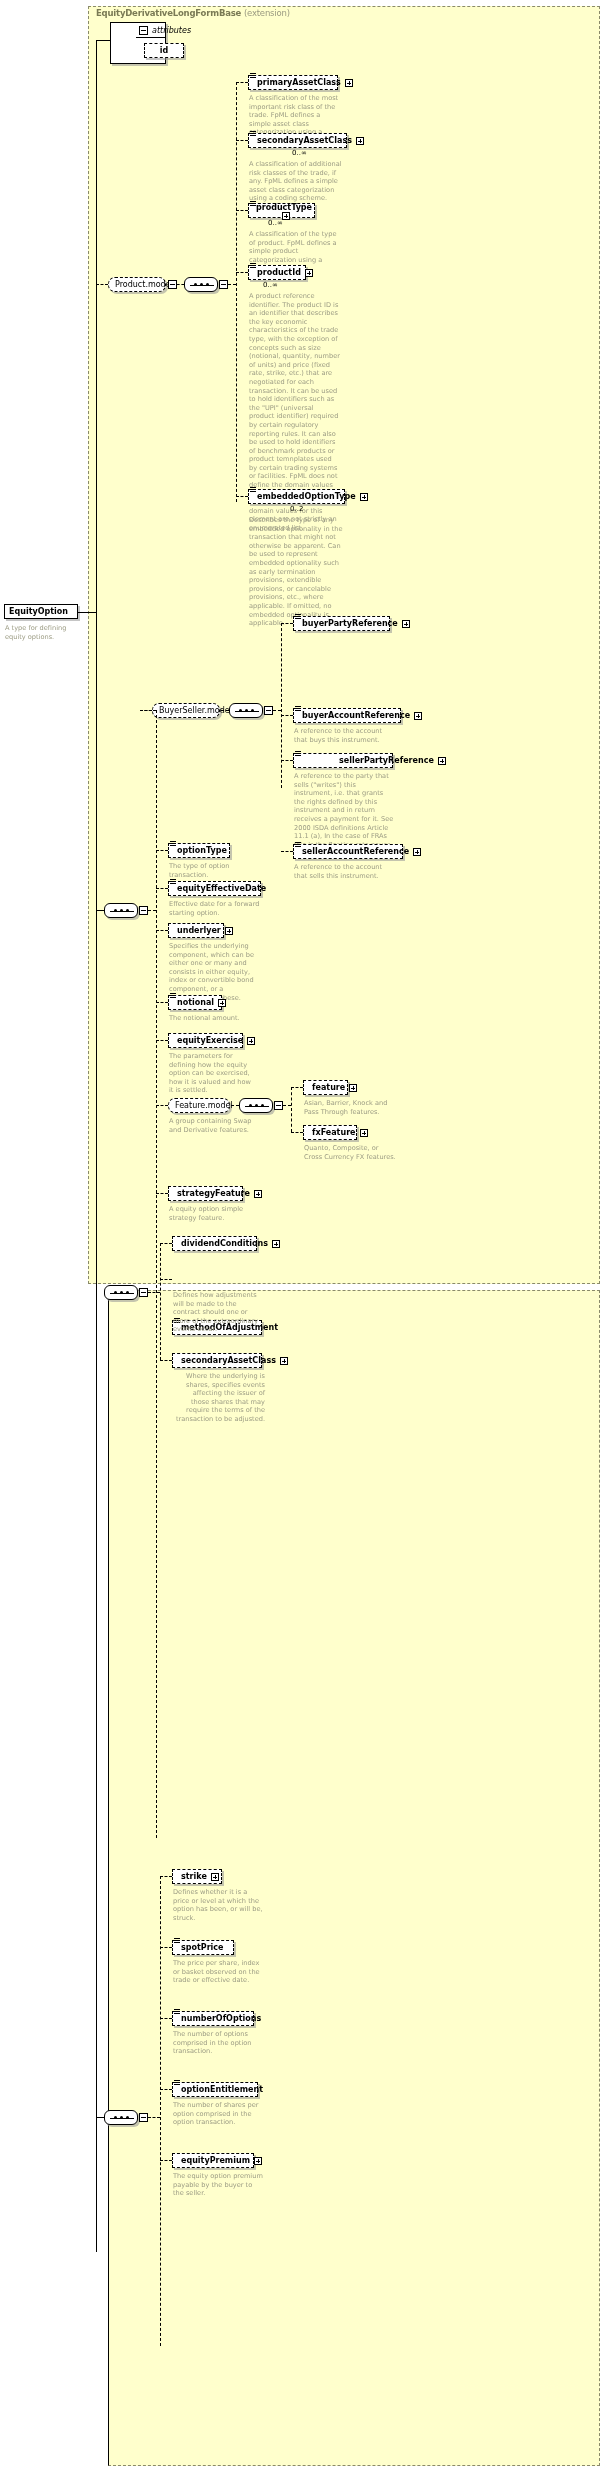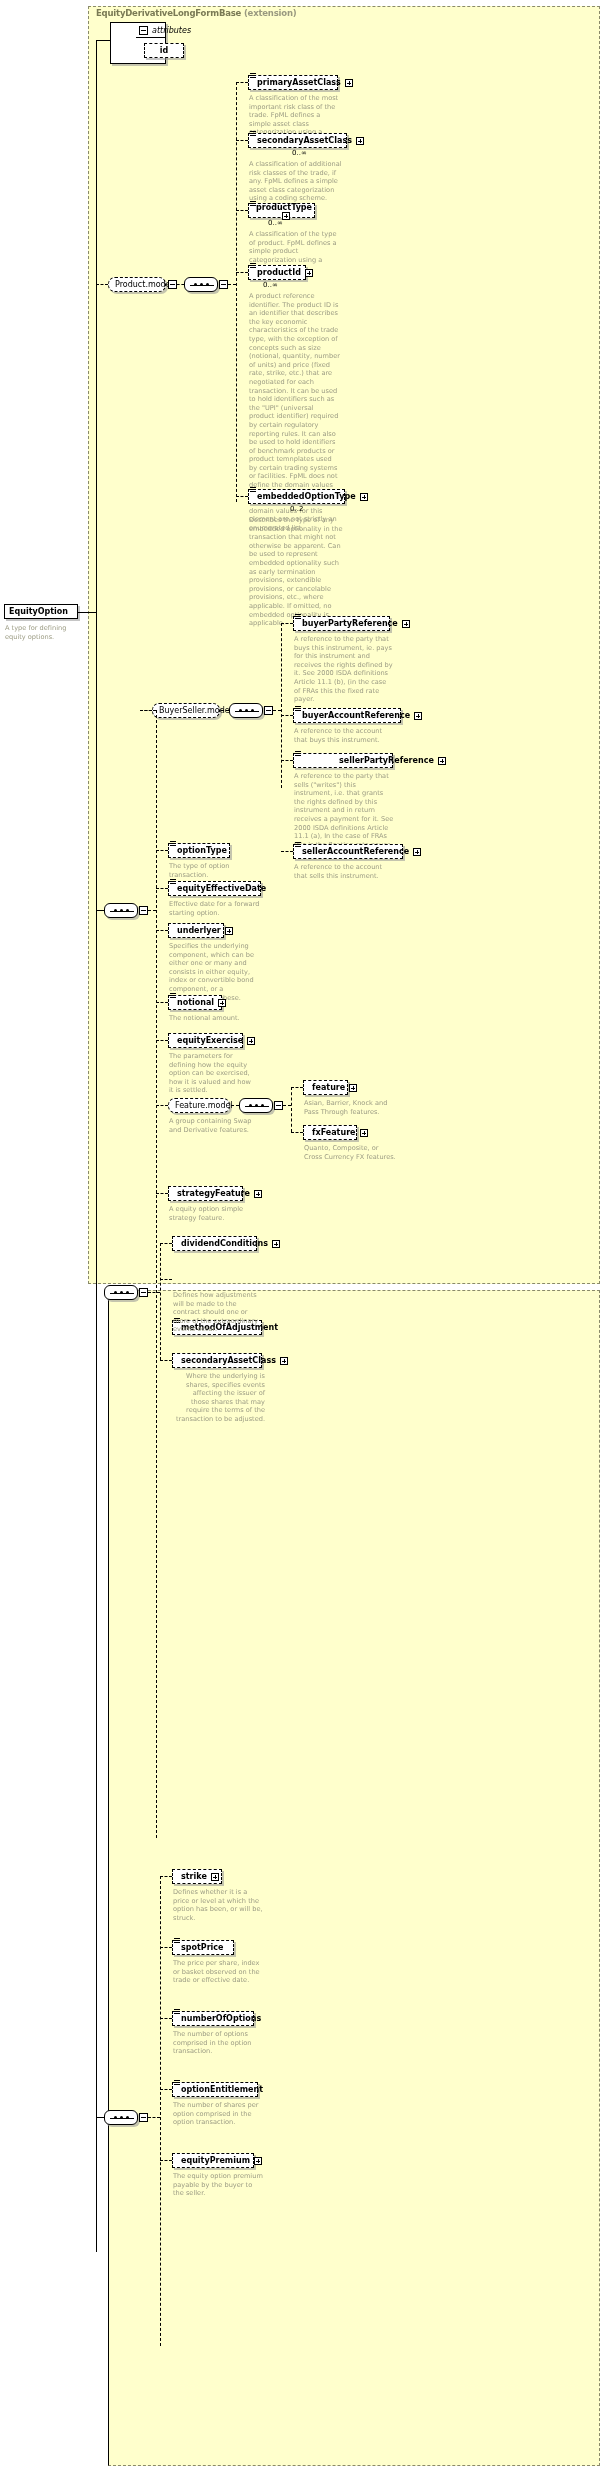--- a/index.html
+++ b/index.html
@@ -30,21 +30,21 @@
     position: absolute;
     left: 96px;
     top: 8px;
     font-size: 8.5px;
     font-weight: bold;
     color: #7a7a55;
     letter-spacing: -.2px;
     white-space: nowrap;
   }
   .ext-title .ext-kind {
-    font-weight: bold;
+    font-weight: normal;
     color: #9a9a80;
     text-align: center;
   }
 
   
   .ext-box2 {
     position: absolute;
     left: 108px;
     top: 1290px;
     width: 492px;
@@ -358,21 +358,20 @@
   <div class="node" style="left:293px; top:616px; width:97px;">
     <span class="anno">
         <i></i>
         <i></i>
         <i></i>
       </span>
     <span class="lbl">buyerPartyReference</span>
     <span class="plus"></span>
   </div>
   <div class="ln h" style="left:281px; top:623px; width:12px;"></div>
-  <div class="doc" style="left:294px; top:635px; width:100px;">A reference to the party that buys this instrument, ie. pays for this instrument and receives the rights defined by it. See 2000 ISDA definitions Article 11.1 (b), (in the case of FRAs this the fixed rate payer.</div>
 
   <div class="node" style="left:293px; top:708px; width:108px;">
     <span class="anno">
         <i></i>
         <i></i>
         <i></i>
       </span>
     <span class="lbl">buyerAccountReference</span>
     <span class="plus"></span>
   </div>

